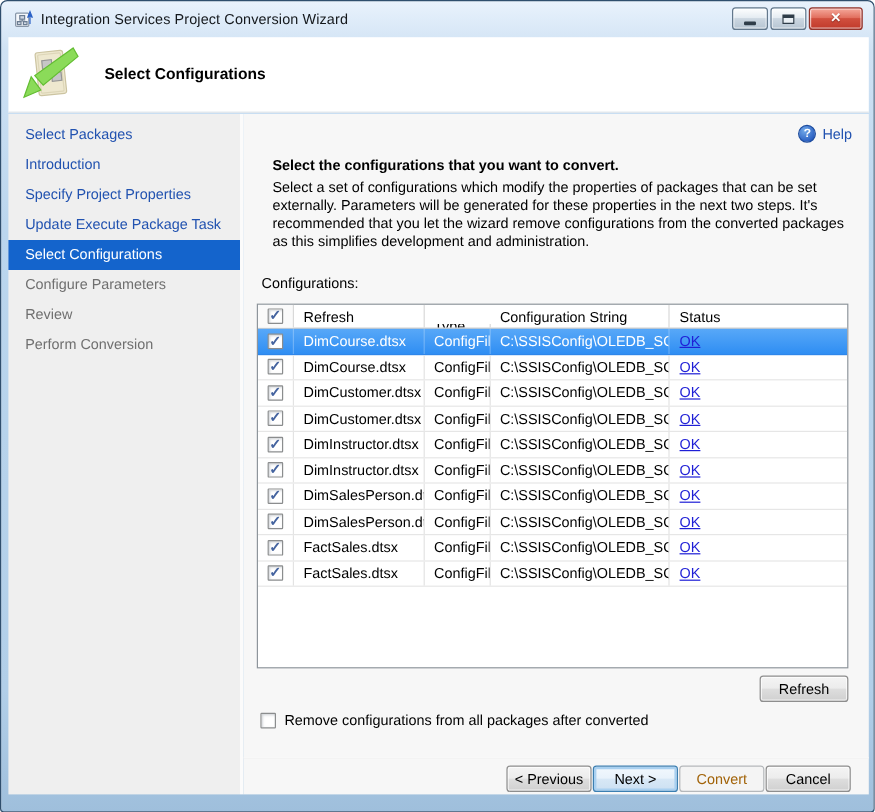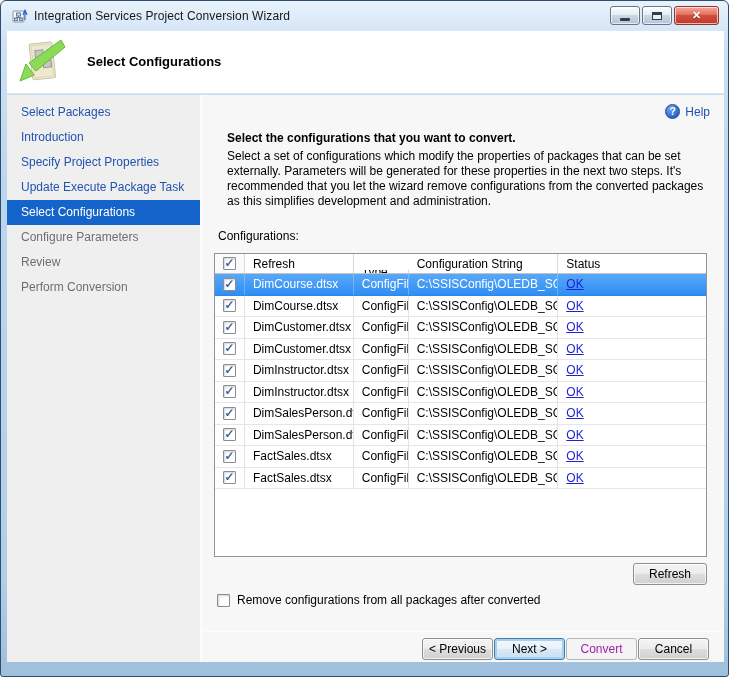--- a/index.html
+++ b/index.html
@@ -86,21 +86,21 @@
   .btn.refresh{left:430px;top:468px;width:74px;}
   .remove-row{position:absolute;left:14px;top:498px;display:flex;align-items:center;gap:7px;}
   .footer-sep{position:absolute;left:0;top:536px;width:521px;height:1px;background:#dfdfdf;border-bottom:1px solid #fdfdfd;}
   .footer{position:absolute;top:543px;right:15px;display:flex;gap:1px;}
   .footer .btn{position:static;width:71px;}
   .btn.focused{
     border:1px solid #3c7fb1;
     box-shadow:inset 0 0 0 2px #a9d0f0;
     background:linear-gradient(180deg,#f2f8fd,#e8f2fb 48%,#d8e8f6 50%,#cce0f2);
   }
-  .btn.disabled{color:#a21caf;border-color:#b5b8bb;background:#f4f4f4;box-shadow:none;cursor:default;}
+  .btn.disabled{color:#a16207;border-color:#b5b8bb;background:#f4f4f4;box-shadow:none;cursor:default;}
 </style>
 </head>
 <body>
 
 <div class="win">
 
   <div class="titlebar">
     <span class="tb-icon">
       <svg width="16" height="16" viewBox="0 0 16 16">
         <rect x="1" y="3" width="11" height="11" rx="1" fill="#f4f7fb" stroke="#8796a8"></rect>

